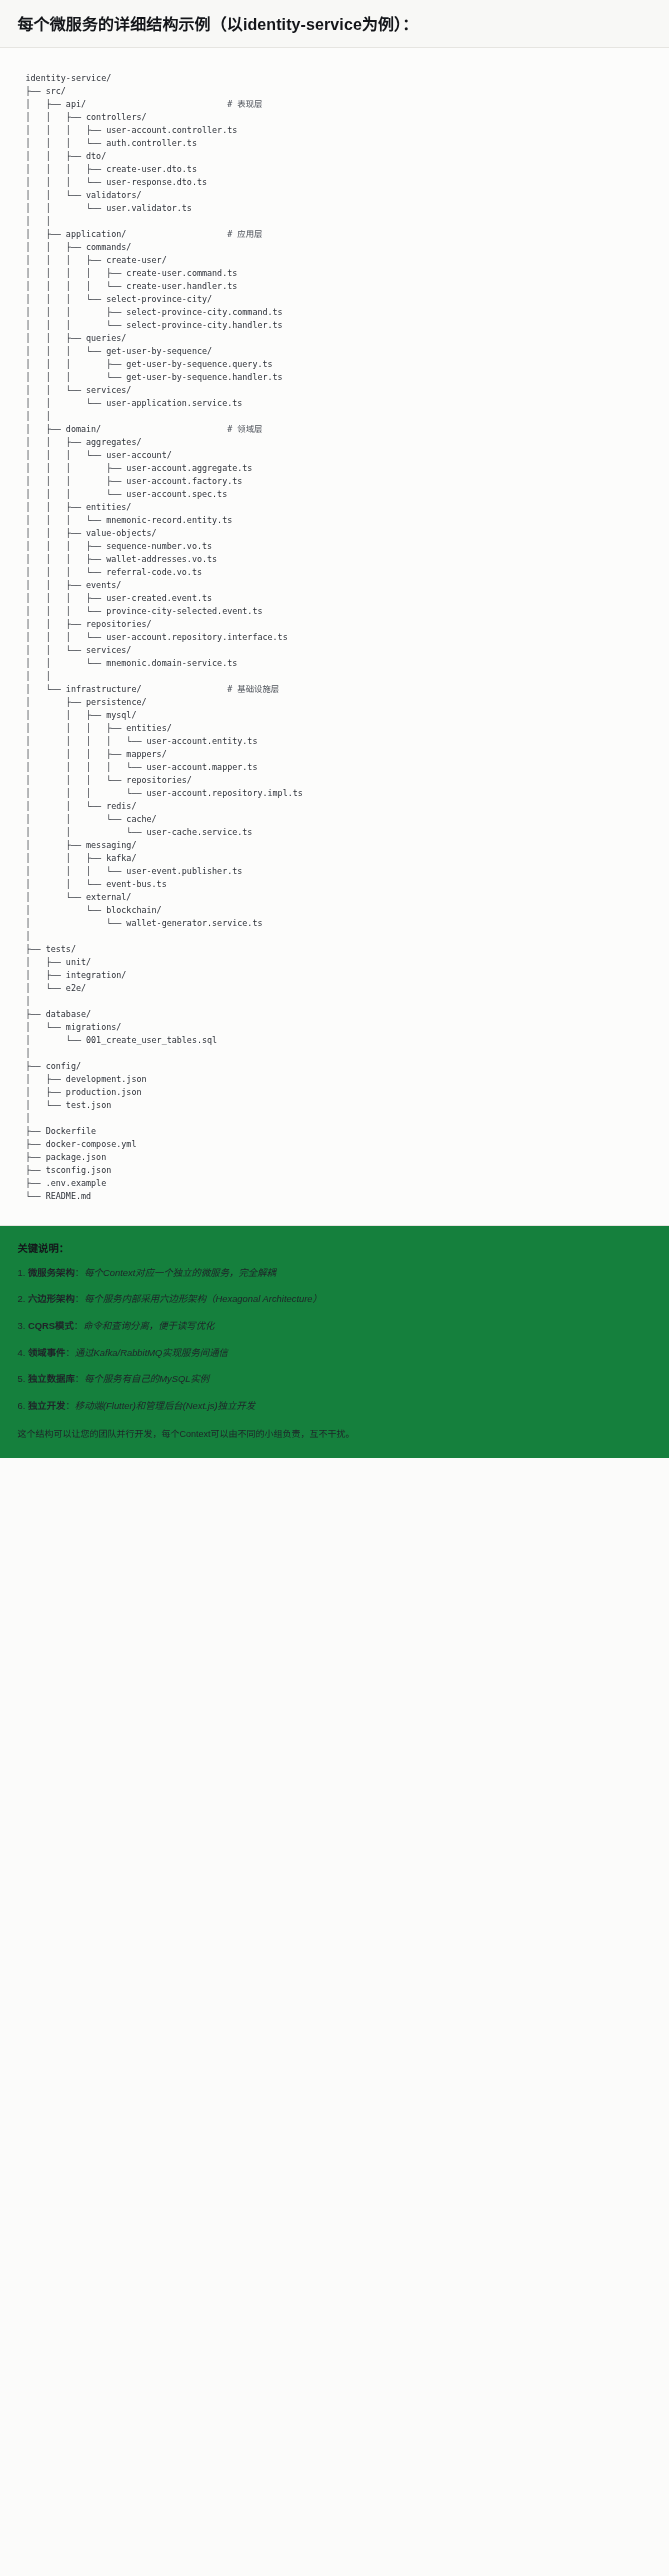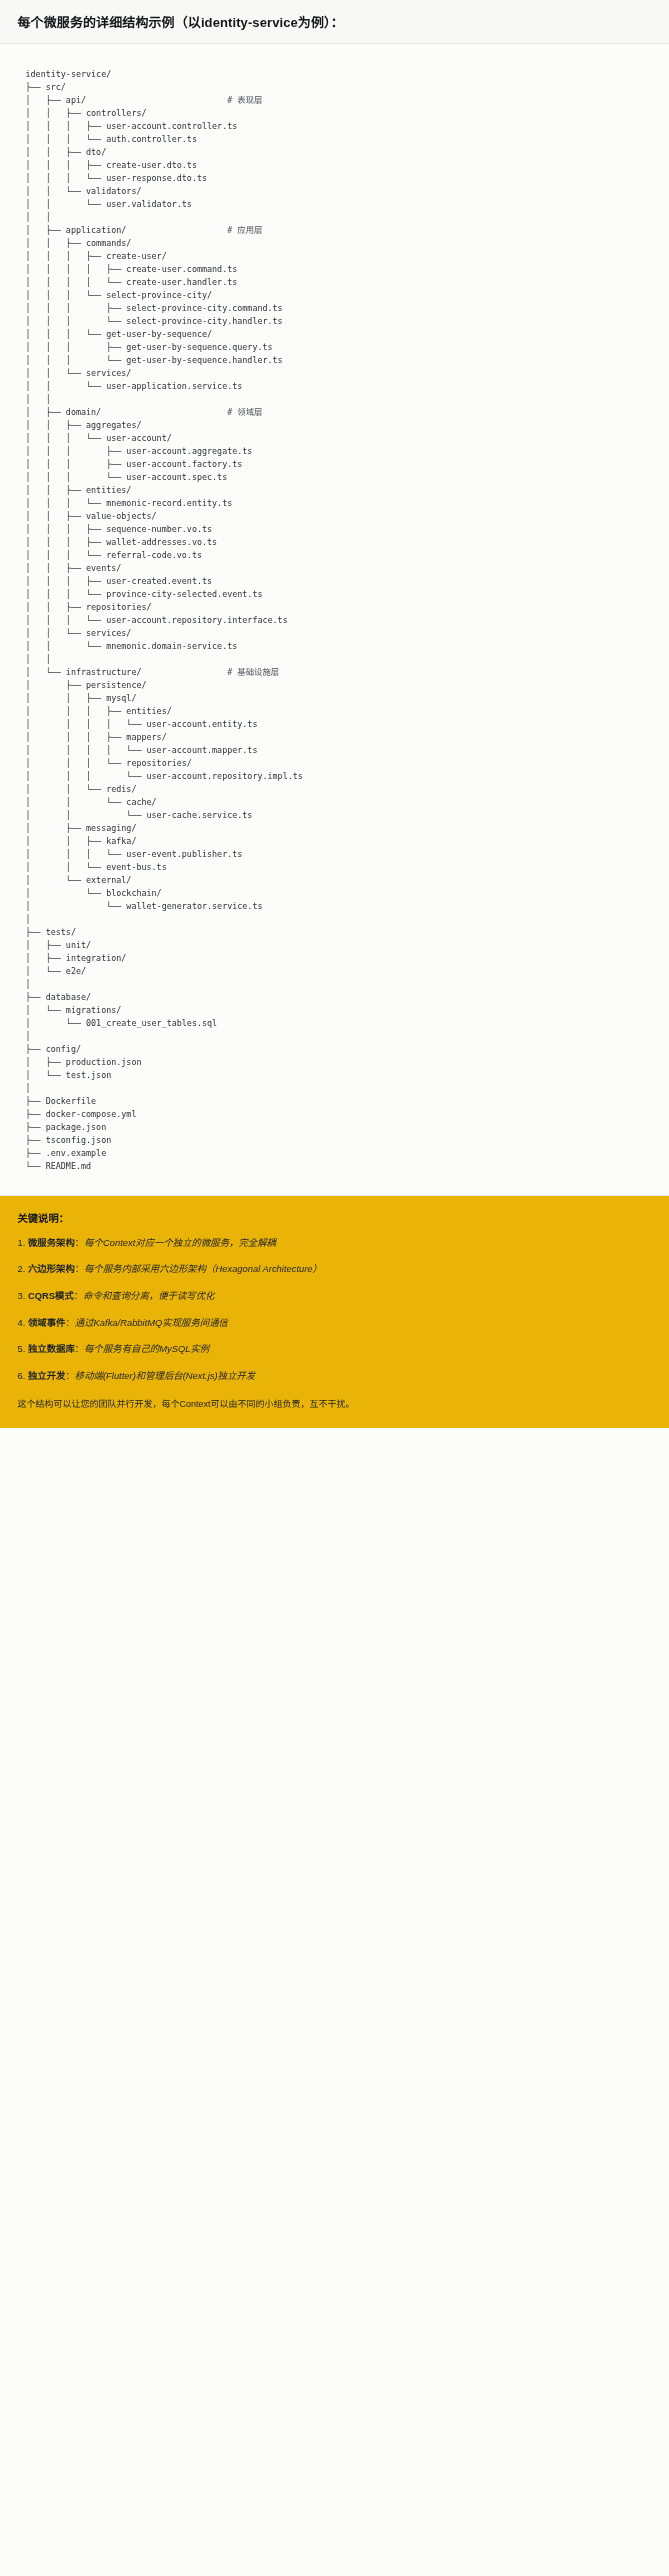--- a/index.html
+++ b/index.html
@@ -21,21 +21,21 @@
   }
 
   
   .doc-header {
     padding: 13.8px 17.5px 11.3px 17.5px;
     background: #f8f8f6;
     border-bottom: 0.6px solid #e6e5e1;
   }
   .doc-title {
     margin: 0;
-    font-size: 13px;
+    font-size: 16px;
     line-height: 1.35;
     font-weight: 700;
     letter-spacing: 0.1px;
     color: #14161a;
   }
 
   
   .tree-block {
     padding: 16.3px 17.5px 13.8px 17.5px;
     background: #fcfcfb;
@@ -56,21 +56,21 @@
     display: block;
     min-height: 13px;
   }
   .tree-line .cmt {
     color: #4a4f57;
   }
 
   
   .notes {
     padding: 13.8px 17.5px 16.3px 17.5px;
-    background: #eab308;
+    background: #15803d;
   }
   .notes-title {
     margin: 0 0 11.3px 0;
     font-size: 10.3px;
     font-weight: 700;
     color: #14161a;
   }
   .note-item {
     font-size: 9.4px;
     line-height: 1.5;
@@ -120,20 +120,21 @@
 </span><span class="tree-line"><span>│   │       └── user.validator.ts</span>
 </span><span class="tree-line"><span>│   │</span>
 </span><span class="tree-line"><span>│   ├── application/</span>                    <span class="cmt"># 应用层</span>
 </span><span class="tree-line"><span>│   │   ├── commands/</span>
 </span><span class="tree-line"><span>│   │   │   ├── create-user/</span>
 </span><span class="tree-line"><span>│   │   │   │   ├── create-user.command.ts</span>
 </span><span class="tree-line"><span>│   │   │   │   └── create-user.handler.ts</span>
 </span><span class="tree-line"><span>│   │   │   └── select-province-city/</span>
 </span><span class="tree-line"><span>│   │   │       ├── select-province-city.command.ts</span>
 </span><span class="tree-line"><span>│   │   │       └── select-province-city.handler.ts</span>
+</span><span class="tree-line"><span>│   │   ├── queries/</span>
 </span><span class="tree-line"><span>│   │   │   └── get-user-by-sequence/</span>
 </span><span class="tree-line"><span>│   │   │       ├── get-user-by-sequence.query.ts</span>
 </span><span class="tree-line"><span>│   │   │       └── get-user-by-sequence.handler.ts</span>
 </span><span class="tree-line"><span>│   │   └── services/</span>
 </span><span class="tree-line"><span>│   │       └── user-application.service.ts</span>
 </span><span class="tree-line"><span>│   │</span>
 </span><span class="tree-line"><span>│   ├── domain/</span>                         <span class="cmt"># 领域层</span>
 </span><span class="tree-line"><span>│   │   ├── aggregates/</span>
 </span><span class="tree-line"><span>│   │   │   └── user-account/</span>
 </span><span class="tree-line"><span>│   │   │       ├── user-account.aggregate.ts</span>
@@ -176,20 +177,21 @@
 </span><span class="tree-line"><span>├── tests/</span>
 </span><span class="tree-line"><span>│   ├── unit/</span>
 </span><span class="tree-line"><span>│   ├── integration/</span>
 </span><span class="tree-line"><span>│   └── e2e/</span>
 </span><span class="tree-line"><span>│</span>
 </span><span class="tree-line"><span>├── database/</span>
 </span><span class="tree-line"><span>│   └── migrations/</span>
 </span><span class="tree-line"><span>│       └── 001_create_user_tables.sql</span>
 </span><span class="tree-line"><span>│</span>
 </span><span class="tree-line"><span>├── config/</span>
+</span><span class="tree-line"><span>│   ├── development.json</span>
 </span><span class="tree-line"><span>│   ├── production.json</span>
 </span><span class="tree-line"><span>│   └── test.json</span>
 </span><span class="tree-line"><span>│</span>
 </span><span class="tree-line"><span>├── Dockerfile</span>
 </span><span class="tree-line"><span>├── docker-compose.yml</span>
 </span><span class="tree-line"><span>├── package.json</span>
 </span><span class="tree-line"><span>├── tsconfig.json</span>
 </span><span class="tree-line"><span>├── .env.example</span>
 </span><span class="tree-line"><span>└── README.md</span>
 </span></pre>

